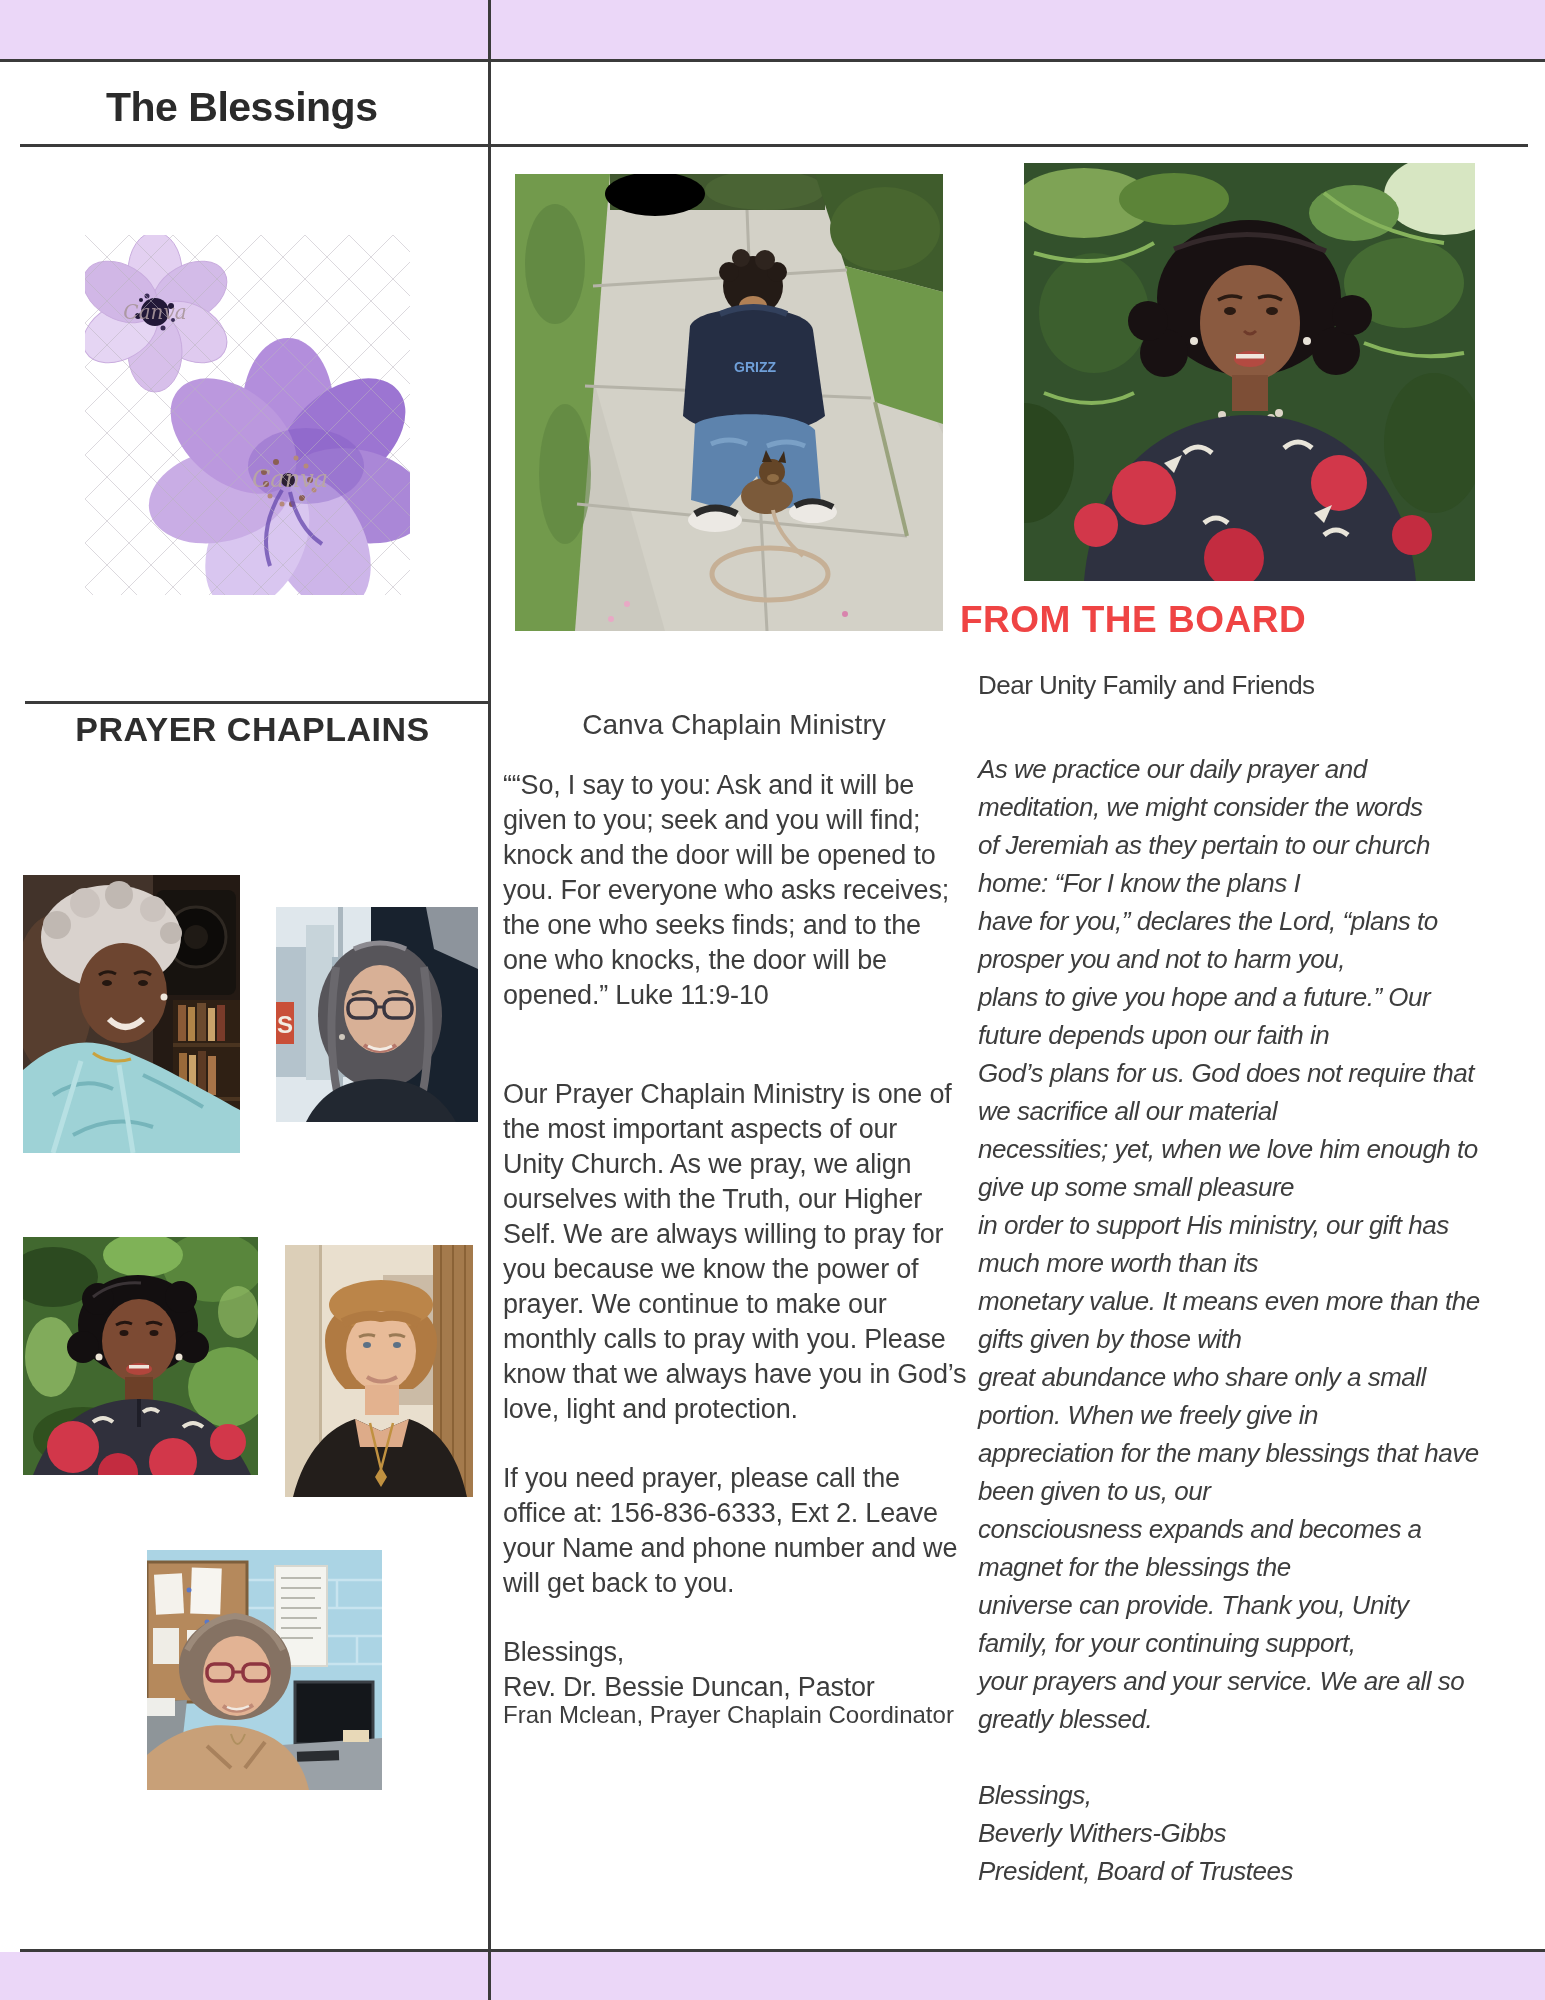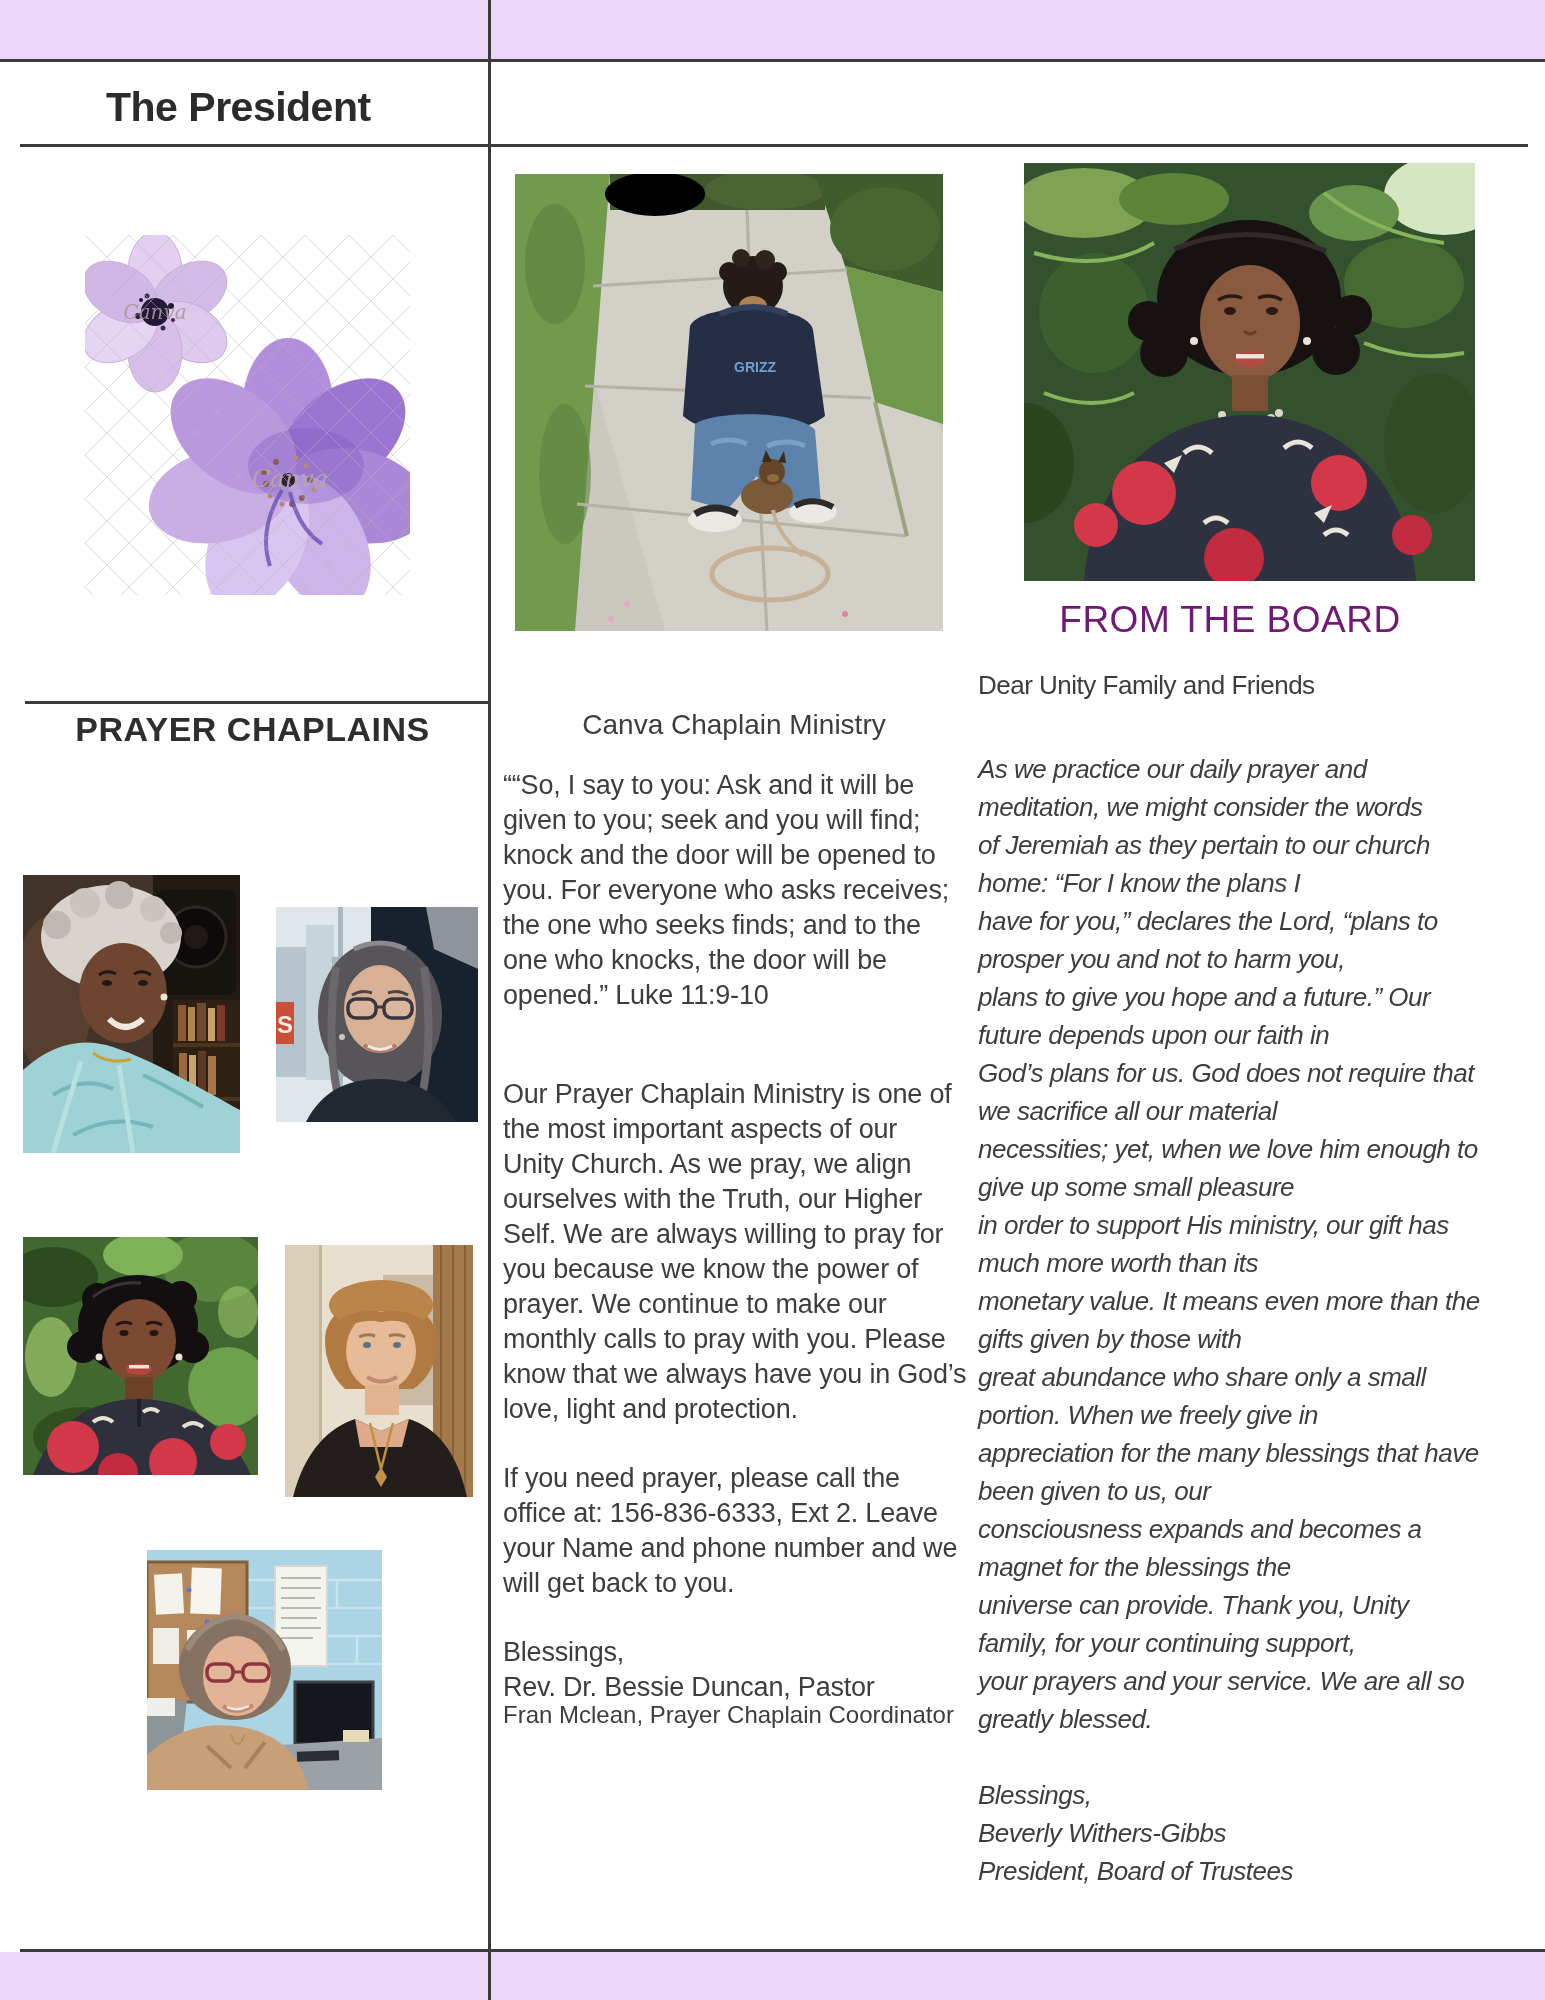--- a/index.html
+++ b/index.html
@@ -16,22 +16,22 @@
   .hline2{top:144px;left:20px;width:1508px;}
   .hline3{top:701px;left:25px;width:464px;}
   .hline4{top:1949px;left:20px;width:1525px;}
   .vline{position:absolute;top:0;left:488px;width:3px;height:2000px;background:var(--line);}
   .page-title{position:absolute;left:106px;top:84px;font-size:41px;font-weight:bold;
       letter-spacing:-0.5px;color:var(--heading);white-space:pre;}
   .pc-heading{position:absolute;left:30px;top:710px;width:445px;text-align:center;
       font-size:34px;font-weight:bold;letter-spacing:0.5px;color:#2e2e2e;white-space:pre;}
   .m-heading{position:absolute;left:500px;top:709px;width:468px;text-align:center;
       font-size:28px;color:var(--text);white-space:pre;}
-  .ftb-heading{position:absolute;left:960px;top:599px;width:540px;text-align:center;
-      font-size:37px;font-weight:normal;letter-spacing:0.5px;color:#701a75;white-space:pre;}
+  .ftb-heading{position:absolute;left:960px;top:599px;width:540px;text-align:left;
+      font-size:37px;font-weight:bold;letter-spacing:0.5px;color:#ef4444;white-space:pre;}
   .m-block{position:absolute;left:503px;font-size:27px;line-height:35px;letter-spacing:-0.2px;
       white-space:pre;color:var(--text);}
   .m-quote{top:768px;}
   .m-para2{top:1077px;}
   .m-para3{top:1461px;}
   .m-signoff{top:1635px;}
   .m-coordinator{position:absolute;left:503px;top:1700px;font-size:24px;line-height:30px;
       white-space:pre;color:var(--text);}
   .r-block{position:absolute;left:978px;font-size:26px;line-height:38px;letter-spacing:-0.5px;
       white-space:pre;color:var(--text);}
@@ -46,21 +46,21 @@
 <div class="page">
 
   <div class="bar topbar"></div>
   <div class="bar bottombar"></div>
   <div class="hline hline1"></div>
   <div class="hline hline2"></div>
   <div class="hline hline3"></div>
   <div class="hline hline4"></div>
   <div class="vline"></div>
 
-  <div class="page-title">The President</div>
+  <div class="page-title">The Blessings</div>
 
   <svg class="photo" style="left:85px;top:235px" width="325" height="360" viewBox="0 0 325 360">
     <defs>
       <pattern id="wm" width="44" height="44" patternUnits="userSpaceOnUse">
         <path d="M0 0 L44 44 M44 0 L0 44" stroke="#b9b3bd" stroke-width="1" opacity="0.5"></path>
       </pattern>
     </defs>
 
     <g transform="translate(70,77)">
       <g opacity="0.9">

